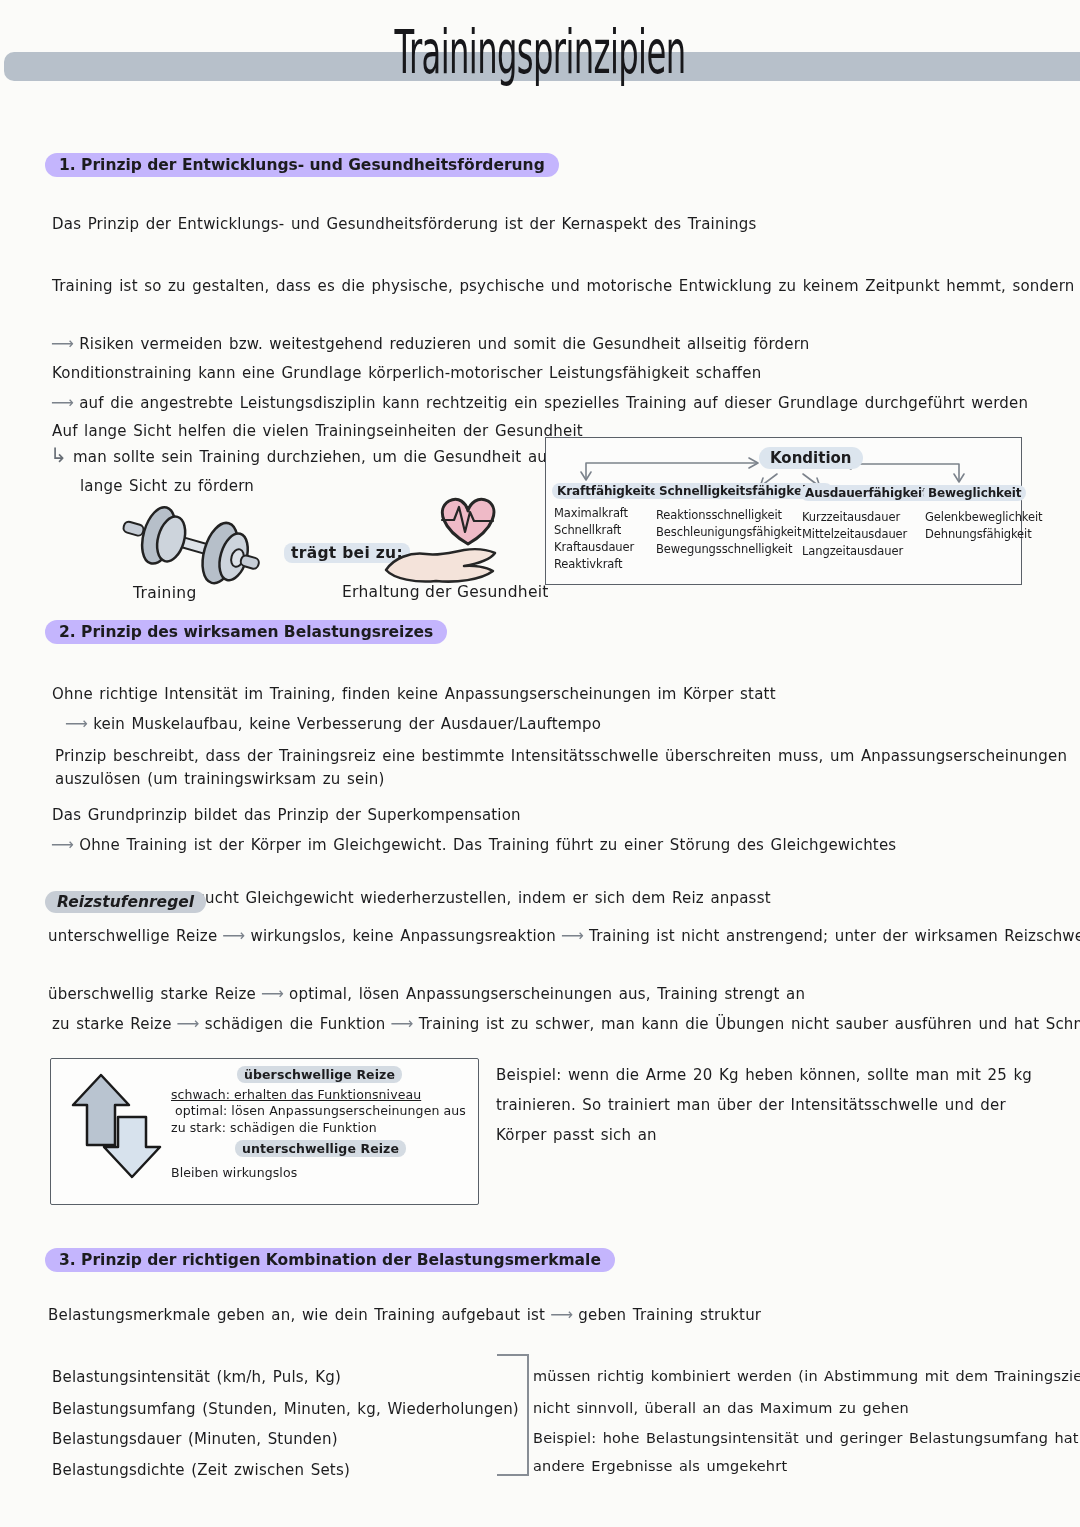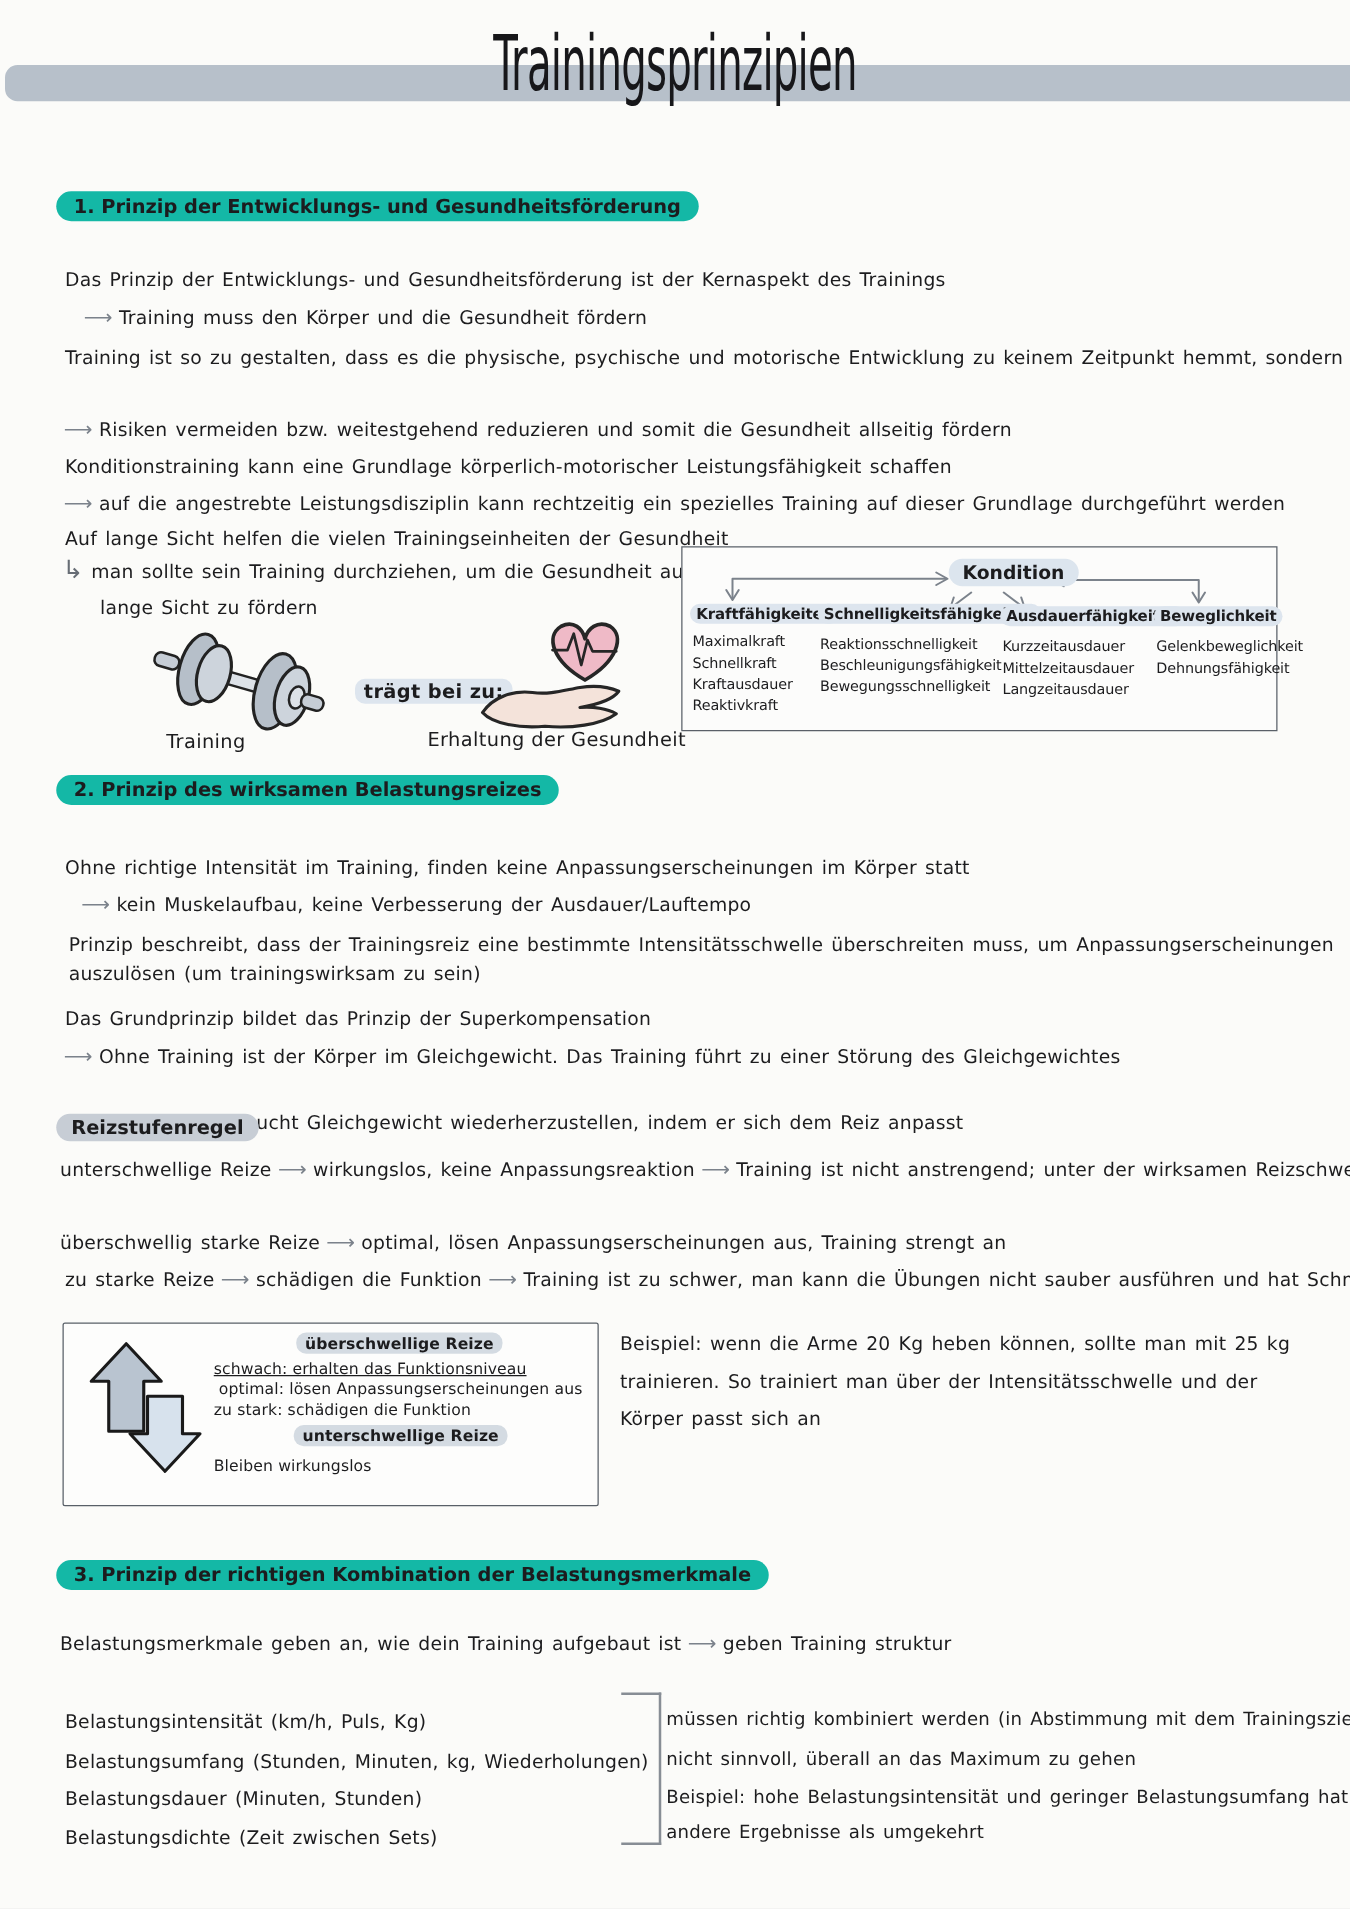--- a/index.html
+++ b/index.html
@@ -9,24 +9,24 @@
     font-family:"DejaVu Sans",sans-serif;color:#1c1c1e;
   }
   .band{position:absolute;left:4px;right:0;top:52px;height:29px;background:#b7c0ca;border-radius:10px 0 0 10px;}
   .title{
     position:absolute;left:0;right:0;top:22px;text-align:center;
     font-size:52px;font-weight:400;letter-spacing:-1px;color:#17171a;
     transform:scale(0.62,1.18);transform-origin:50% 50%;
     white-space:nowrap;
   }
   .pill{
-    position:absolute;display:inline-block;background:#14b8a6;border-radius:14px;
+    position:absolute;display:inline-block;background:#c4b5fd;border-radius:14px;
     padding:3px 14px;font-weight:700;font-size:15.5px;white-space:nowrap;
   }
-  .pill-gray{background:#c7cdd5;border-radius:13px;}
+  .pill-gray{background:#c7cdd5;border-radius:13px;font-style:italic;}
   .ln{position:absolute;font-size:15px;letter-spacing:0.2px;word-spacing:1.5px;white-space:nowrap;}
   .arr{color:#7b828b;font-size:16px;padding:0 5px;}
   .hook{color:#676d75;font-size:20px;padding-right:6px;line-height:14px;}
   .hl{background:#dde5ee;border-radius:8px;padding:1px 7px;font-weight:700;}
   .kbox{position:absolute;left:545px;top:437px;width:475px;height:146px;border:1.5px solid #5a6068;background:#fcfcfb;}
   .kbox .ktitle{position:absolute;left:213px;top:9px;background:#dce5ee;border-radius:12px;padding:2px 11px;font-weight:700;font-size:15px;white-space:nowrap;}
   .khead{position:absolute;font-size:12px;font-weight:700;background:#dde5ee;border-radius:8px;padding:1px 5px;white-space:nowrap;letter-spacing:-0.1px;}
   .kitems{position:absolute;font-size:11.5px;line-height:17px;white-space:nowrap;letter-spacing:-0.1px;}
   .sbox{position:absolute;left:50px;top:1058px;width:427px;height:145px;border:1.6px solid #596068;background:#fdfdfc;border-radius:2px;}
   .sbox .s-ln{position:absolute;font-size:12.5px;white-space:nowrap;letter-spacing:0.1px;}
@@ -39,21 +39,20 @@
 <body>
 
 <div class="page">
 
   <div class="band"></div>
   <div class="title">Trainingsprinzipien</div>
 
   <div class="pill" style="left:45px;top:153px;">1. Prinzip der Entwicklungs- und Gesundheitsförderung</div>
 
   <div class="ln" style="left:52px;top:215px;">Das Prinzip der Entwicklungs- und Gesundheitsförderung ist der Kernaspekt des Trainings</div>
-  <div class="ln" style="left:62px;top:244px;"><span class="arr">⟶</span><span>Training muss den Körper und die Gesundheit fördern</span></div>
   <div class="ln" style="left:52px;top:277px;">Training ist so zu gestalten, dass es die physische, psychische und motorische Entwicklung zu keinem Zeitpunkt hemmt, sondern fördert</div>
   <div class="ln" style="left:46px;top:334px;"><span class="arr">⟶</span><span>Risiken vermeiden bzw. weitestgehend reduzieren und somit die Gesundheit allseitig fördern</span></div>
   <div class="ln" style="left:52px;top:364px;">Konditionstraining kann eine Grundlage körperlich-motorischer Leistungsfähigkeit schaffen</div>
   <div class="ln" style="left:46px;top:393px;"><span class="arr">⟶</span><span>auf die angestrebte Leistungsdisziplin kann rechtzeitig ein spezielles Training auf dieser Grundlage durchgeführt werden</span></div>
   <div class="ln" style="left:52px;top:422px;">Auf lange Sicht helfen die vielen Trainingseinheiten der Gesundheit</div>
   <div class="ln" style="left:50px;top:448px;"><span class="hook">↳</span><span>man sollte sein Training durchziehen, um die Gesundheit auf</span></div>
   <div class="ln" style="left:80px;top:477px;">lange Sicht zu fördern</div>
 
   <svg style="left:115px;top:498px;" width="155" height="95" viewBox="0 0 155 95">
     <g transform="rotate(16 77 48)">

